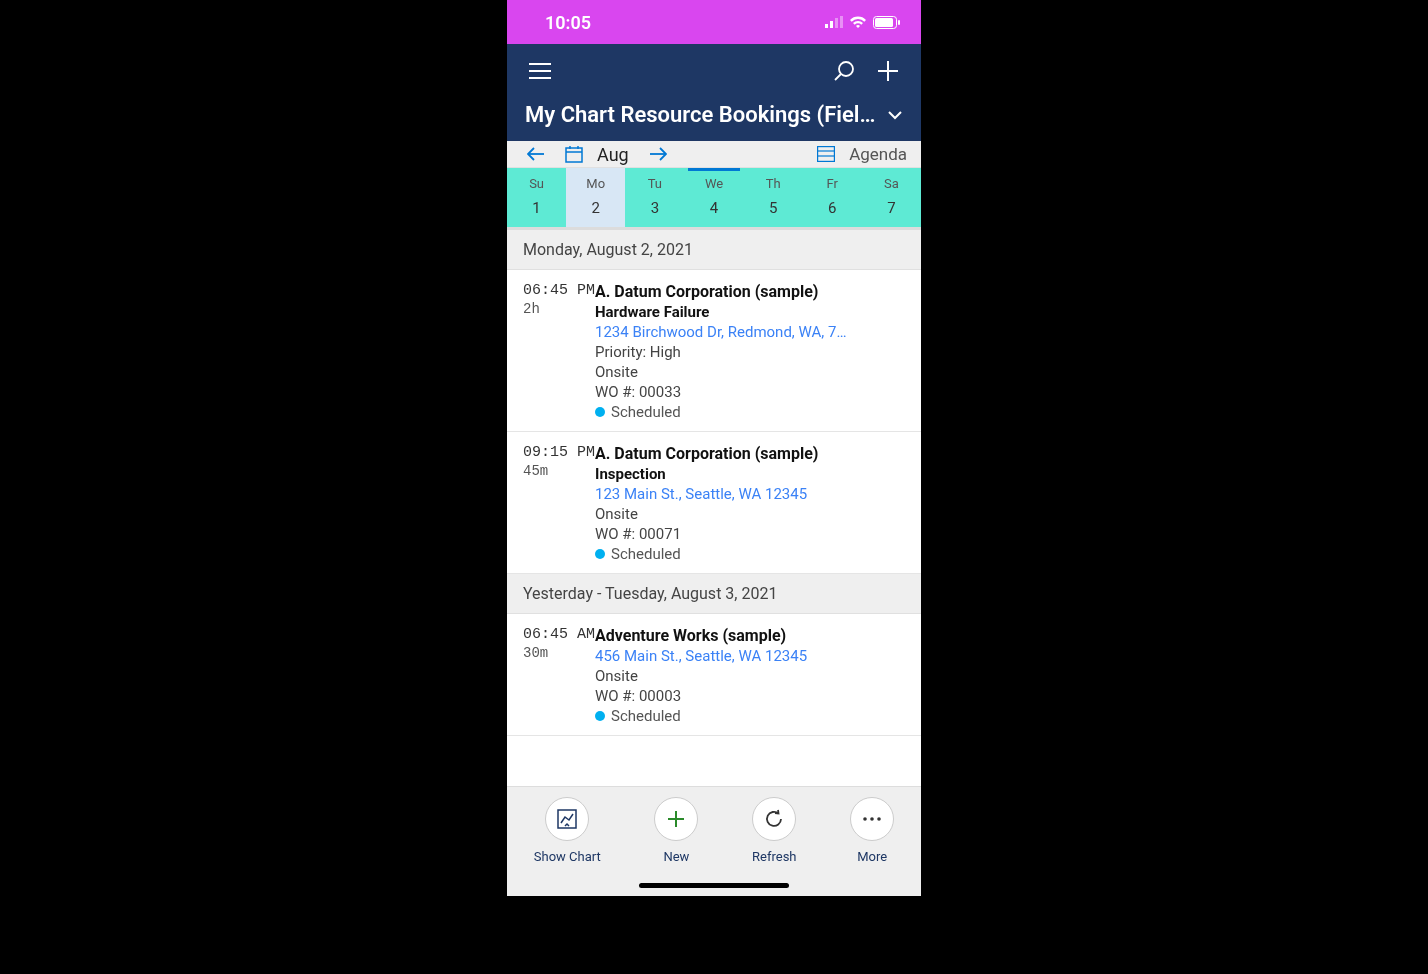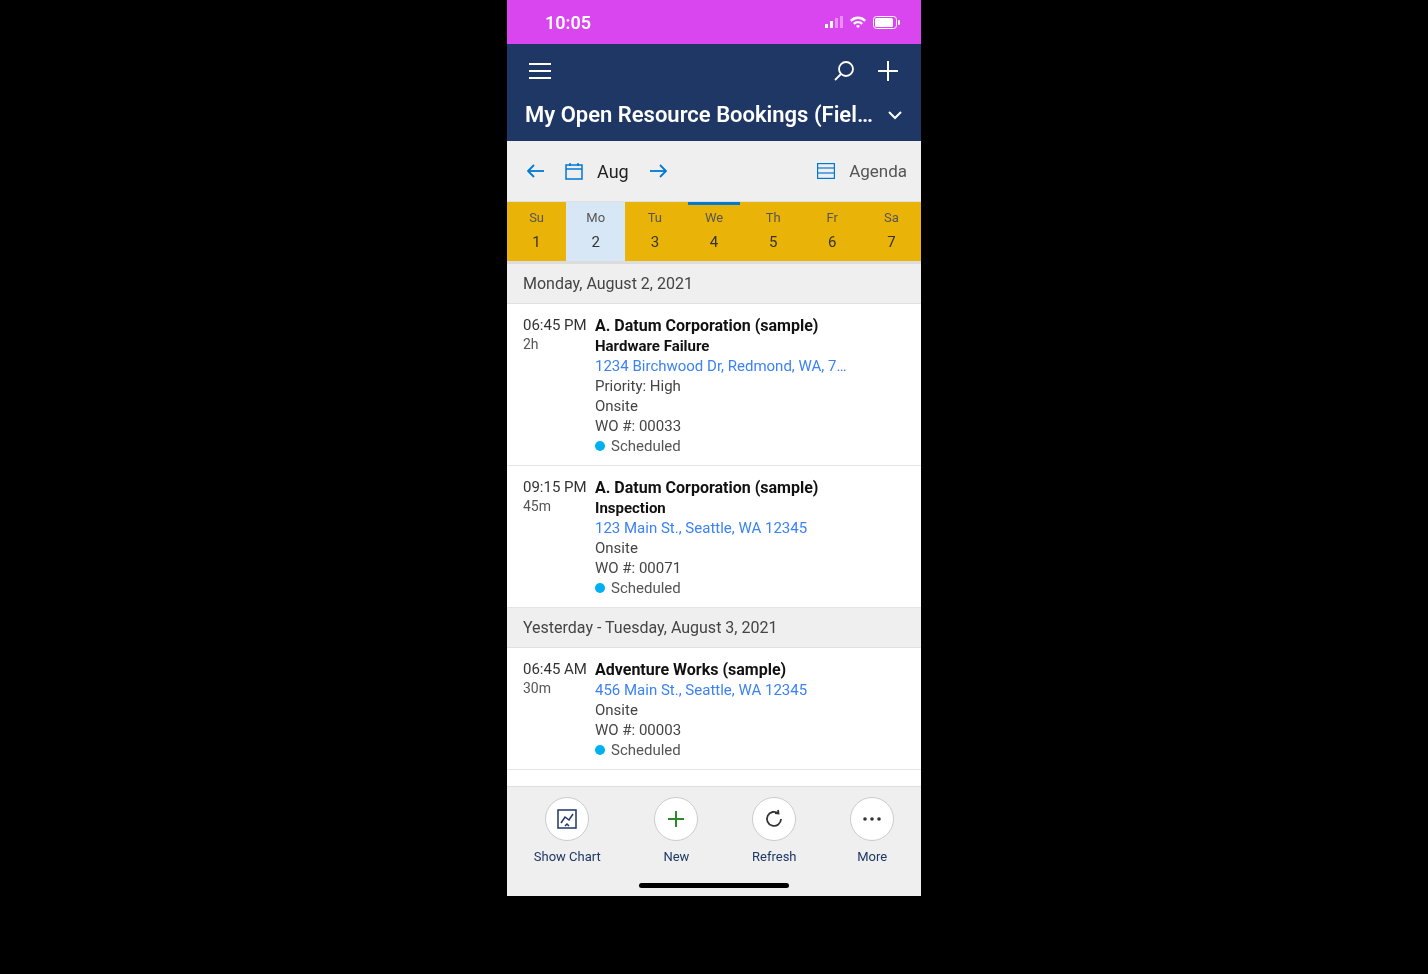--- a/index.html
+++ b/index.html
@@ -57,34 +57,34 @@
     font-weight: 600;
     white-space: nowrap;
     overflow: hidden;
     text-overflow: ellipsis;
     flex: 1;
   }
   
   .calnav {
     background: #efefef;
     border-bottom: 1px solid #e0e0e0;
-    height: 61px;
+    height: 27px;
     display: flex;
     align-items: center;
     padding: 0 14px;
     gap: 14px;
     color: #1e3764;
   }
   .calnav .month { font-size: 18px; color: #222; }
   .calnav .spacer { flex: 1; }
   .calnav .agenda-label { font-size: 17px; color: #555; }
   
   .week {
     display: flex;
-    background: #eab308;
+    background: #5eead4;
     border-bottom: 3px solid #dcdcdc;
   }
   .day {
     flex: 1;
     text-align: center;
     padding: 8px 0 10px;
     position: relative;
     cursor: pointer;
   }
   .day .dow { font-size: 13px; color: #555; }
@@ -113,20 +113,21 @@
     padding: 12px 16px 10px;
     border-bottom: 1px solid #e5e5e5;
     background: #fff;
     cursor: pointer;
   }
   .booking .time-col {
     width: 72px;
     flex-shrink: 0;
     color: #555;
     font-size: 14px;
+    font-family: Liberation Mono, monospace;
   }
   .booking .time-col .start { color: #333; font-size: 15px; }
   .booking .time-col .dur { margin-top: 2px; }
   .booking .main-col { flex: 1; min-width: 0; }
   .booking .title { font-weight: 700; font-size: 16px; color: #111; }
   .booking .subtitle { font-weight: 700; font-size: 15px; color: #111; margin-top: 2px; }
   .booking .line { font-size: 15px; color: #3b82f6; margin-top: 2px; white-space: nowrap; overflow: hidden; text-overflow: ellipsis; }
   .booking .line.dark { color: #444; }
   .booking .status-row { display: flex; align-items: center; gap: 6px; margin-top: 2px; font-size: 15px; color: #555; }
   .booking .dot { width: 10px; height: 10px; border-radius: 50%; background: #00b0f0; flex-shrink: 0; }
@@ -222,21 +223,21 @@
           </svg>
       </div>
       <div class="icon-btn">
         <svg width="22" height="22" viewBox="0 0 22 22">
             <line x1="11" y1="1" x2="11" y2="21" stroke="#fff" stroke-width="2"></line>
             <line x1="1" y1="11" x2="21" y2="11" stroke="#fff" stroke-width="2"></line>
           </svg>
       </div>
     </div>
     <div class="header-title-row">
-      <div class="header-title">My Open Resource Bookings (Fiel…</div>
+      <div class="header-title">My Chart Resource Bookings (Fiel…</div>
       <span style="margin-left:8px;">
         <svg width="16" height="10" viewBox="0 0 16 10">
             <polyline points="2,2 8,8 14,2" stroke="#fff" stroke-width="2" fill="none"></polyline>
           </svg>
       </span>
     </div>
   </div>
 
   <div class="calnav">
     <div class="icon-btn">

